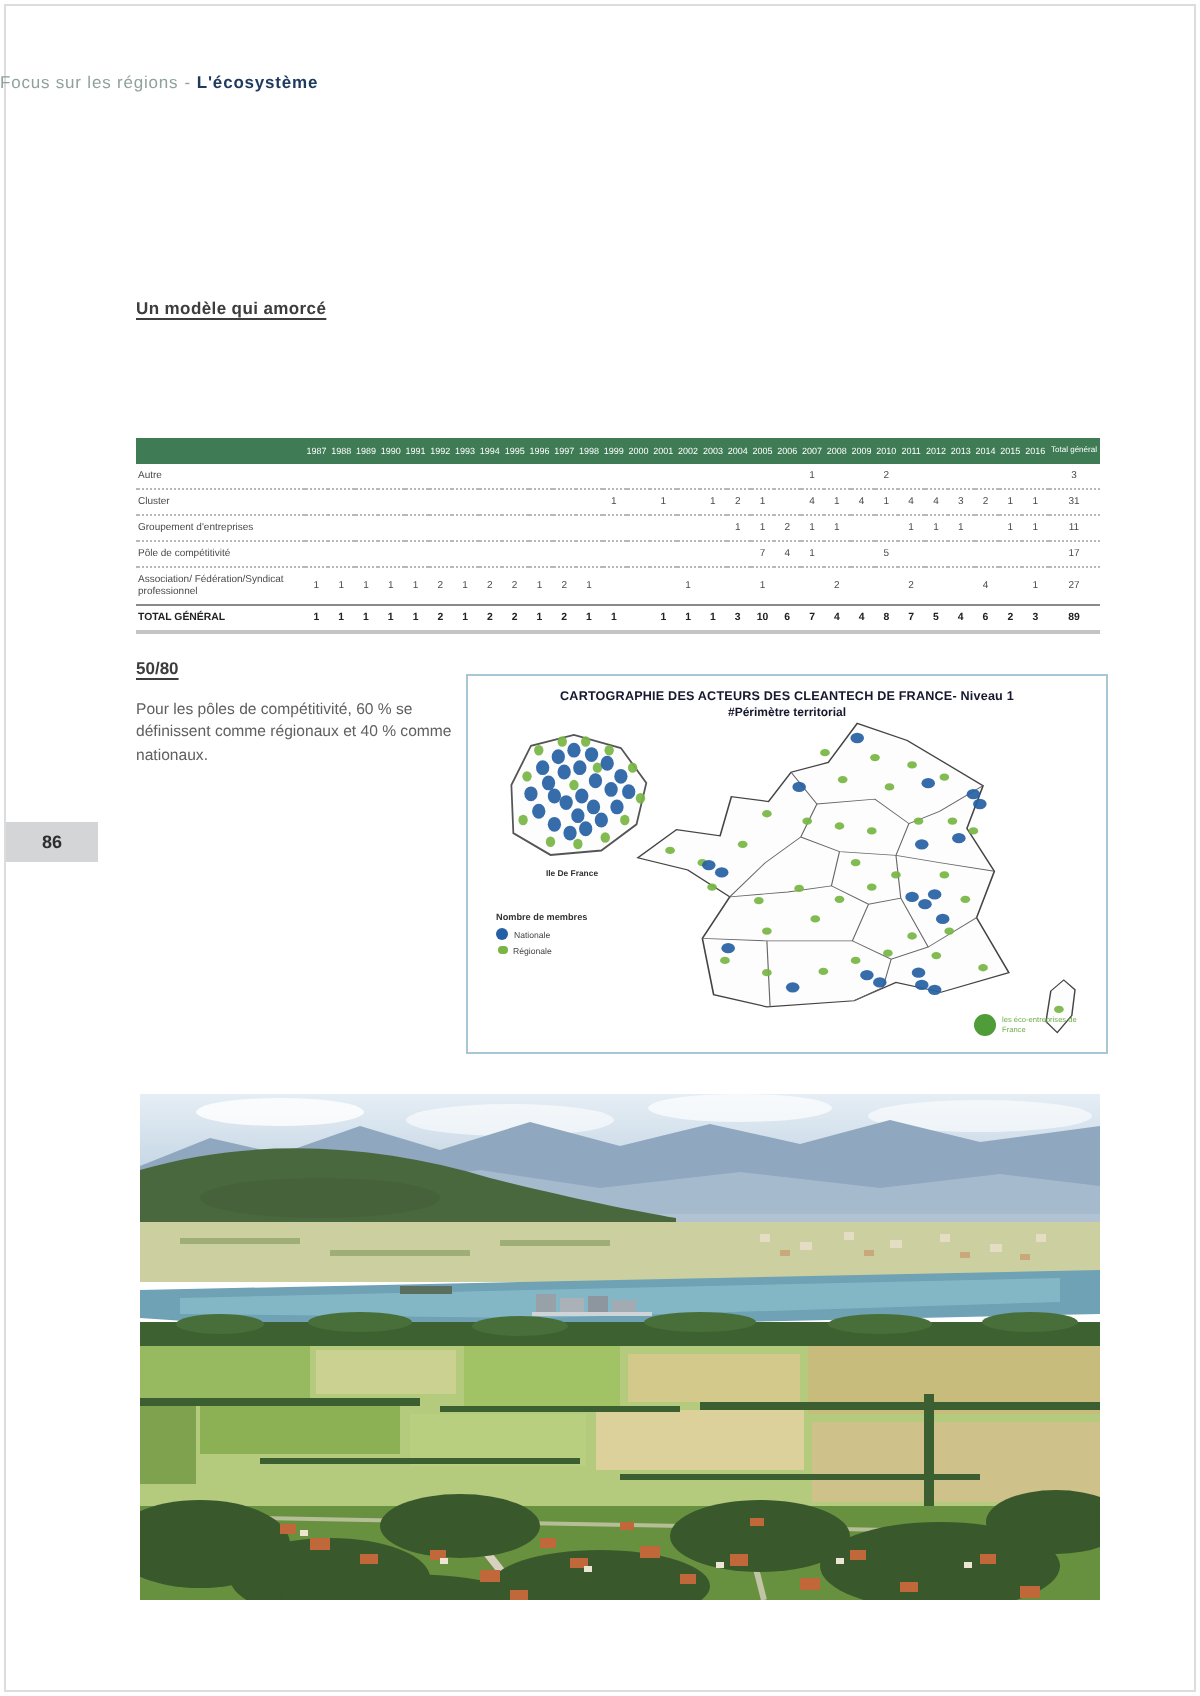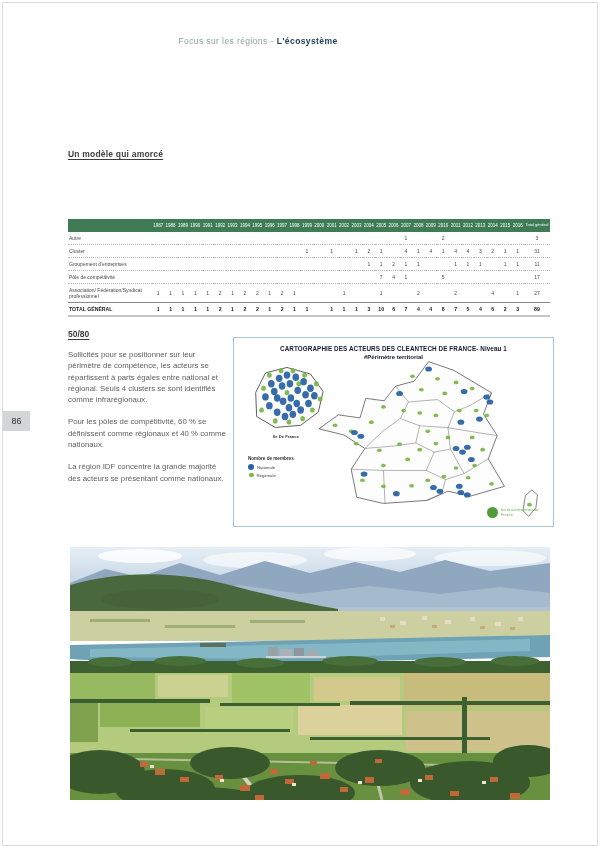--- a/index.html
+++ b/index.html
@@ -1,21 +1,21 @@
 <!DOCTYPE html>
 <html><head>
 <meta charset="utf-8">
 <style>
   html,body{margin:0;padding:0;background:#ffffff;}
   #page{position:relative;width:600px;height:848px;background:#ffffff;
         font-family:"Liberation Sans", sans-serif;overflow:hidden;}
   .frame{position:absolute;inset:2px;border:1px solid #dcdcdc;pointer-events:none;}
 
   
-  .doc-header{position:absolute;top:36px;left:12px;width:492px;text-align:center;font-size:8.5px;letter-spacing:.4px;}
+  .doc-header{position:absolute;top:36px;left:0;width:492px;font-size:8.5px;letter-spacing:.4px;}
   .crumb{color:#8fa29b;}
   .sep{color:#8fa29b;margin:0 3px;}
   .eco{color:#1e3a5c;font-weight:bold;}
 
   
   .h-model{position:absolute;left:68px;top:149px;font-size:8.5px;font-weight:bold;color:#3d3d3d;
            text-decoration:underline;text-underline-offset:2px;letter-spacing:.2px;}
   .p-model{position:absolute;left:68px;top:176px;width:482px;font-size:8px;line-height:11.5px;color:#606060;}
 
   .h-fifty{position:absolute;left:68px;top:329px;font-size:8.5px;font-weight:bold;color:#3d3d3d;
@@ -50,22 +50,22 @@
   .map-logo{position:absolute;right:12px;bottom:8px;display:flex;align-items:center;}
   .logo-circle{width:11px;height:11px;border-radius:50%;background:#4f9c38;margin-right:3px;}
   .logo-text{font-size:3.8px;line-height:4.4px;color:#6fae4a;width:40px;}
 
   
   .photo{position:absolute;left:70px;top:547px;width:480px;height:253px;overflow:hidden;}
   .photo svg{display:block;}
 
   
   .doc-footer{position:absolute;top:817px;left:0;width:600px;text-align:center;font-size:7.5px;color:#7c7c7c;letter-spacing:.2px;}
-  .page-tab{position:absolute;left:3px;top:411px;width:27px;height:20px;background:#d3d5d7;
-            display:flex;align-items:center;justify-content:center;font-size:9px;font-weight:normal;color:#2f2f2f;}
+  .page-tab{position:absolute;left:3px;top:411px;width:46px;height:20px;background:#d3d5d7;
+            display:flex;align-items:center;justify-content:center;font-size:9px;font-weight:bold;color:#2f2f2f;}
 </style>
 </head>
 <body>
 
 <div id="page">
   <div class="frame"></div>
 
   <div class="doc-header">
     <span class="crumb">Focus sur les régions</span><span class="sep">-</span><span class="eco">L'écosystème</span>
   </div>
@@ -314,23 +314,21 @@
             <td>2</td>
             <td>3</td>
             <td class="tot">89</td>
           </tr>
         </tbody>
       </table>
   </div>
 
   <div class="h-fifty">50/80</div>
   <div class="col-fifty">
-    <p>Sollicités pour se positionner sur leur périmètre de compétence, les acteurs se répartissent à parts égales entre national et régional. Seuls 4 clusters se sont identifiés comme infrarégionaux.</p>
     <p>Pour les pôles de compétitivité, 60 % se définissent comme régionaux et 40 % comme nationaux.</p>
-    <p>La région IDF concentre la grande majorité des acteurs se présentant comme nationaux.</p>
   </div>
 
   <div class="map-panel">
     <div class="map-title">CARTOGRAPHIE DES ACTEURS DES CLEANTECH DE FRANCE- Niveau 1</div>
     <div class="map-subtitle">#Périmètre territorial</div>
 
     <div class="inset-box">
       <svg viewBox="0 0 90 66" width="88" height="72" preserveAspectRatio="none">
         <polygon points="14,28 24,10 46,5 70,11 83,27 78,46 60,58 34,60 15,50" fill="#fdfdfd" stroke="#555" stroke-width="0.9"></polygon>
         <g id="inset-reg">

